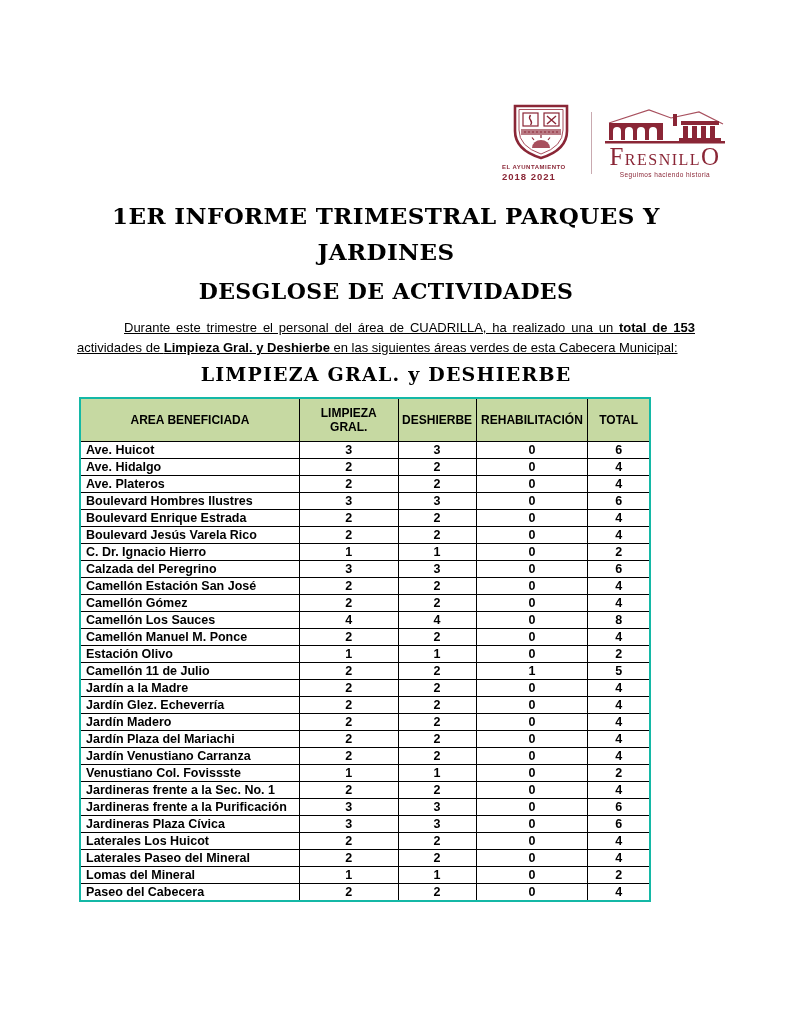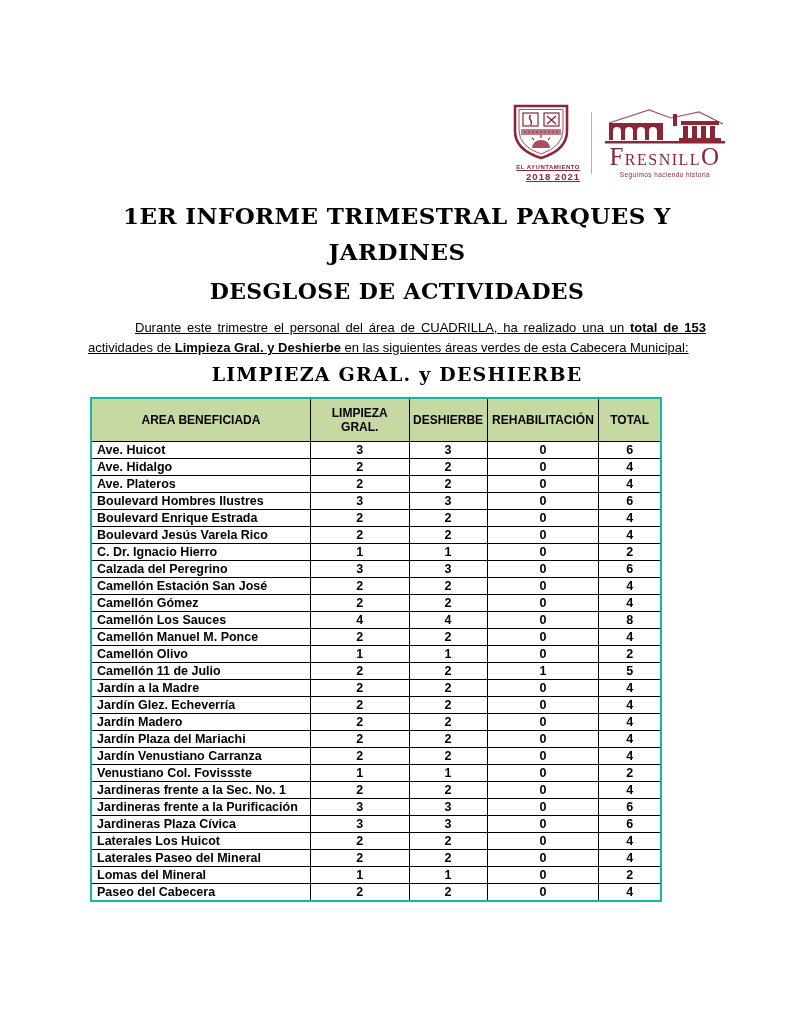--- a/index.html
+++ b/index.html
@@ -15,35 +15,35 @@
     overflow:hidden;
     font-family:"Liberation Sans",sans-serif;
     color:#000;
   }
 
   
   .header-logos{
     position:absolute;top:104px;left:502px;
     display:flex;align-items:center;gap:11px;
   }
-  .crest-block{width:78px;text-align:right;color:var(--accent);text-decoration:underline;}
+  .crest-block{width:78px;text-align:left;color:var(--accent);}
   .crest-caption{font-size:6px;letter-spacing:.5px;line-height:7px;margin-top:2px;font-weight:700;}
   .crest-years{font-size:9.5px;font-weight:700;letter-spacing:1px;line-height:11px;}
   .logo-divider{width:1px;height:62px;background:#c9aab0;}
   .fresnillo-block{width:124px;text-align:center;color:var(--accent);}
   .fresnillo-word{
     font-family:Liberation Serif, serif;
     line-height:20px;white-space:nowrap;letter-spacing:1.5px;
   }
   .fresnillo-word .cap{font-size:25px;}
   .fresnillo-word .mid{font-size:16px;}
   .fresnillo-tagline{font-size:6.5px;letter-spacing:.4px;line-height:8px;margin-top:1px;}
 
   
-  .main{position:absolute;top:198px;left:88px;width:618px;}
+  .main{position:absolute;top:198px;left:77px;width:618px;}
   .doc-title{
     margin:0;text-align:center;
     font-family:"DejaVu Serif",serif;
     font-weight:700;font-size:23px;line-height:36px;letter-spacing:.4px;
   }
   .doc-subtitle{
     margin:6px 0 0 0;text-align:center;
     font-family:"DejaVu Serif",serif;
     font-weight:700;font-size:22px;line-height:30px;letter-spacing:.4px;
   }
@@ -239,21 +239,21 @@
             <td class="num">8</td>
           </tr>
           <tr>
             <td class="area">Camellón Manuel M. Ponce</td>
             <td class="num">2</td>
             <td class="num">2</td>
             <td class="num">0</td>
             <td class="num">4</td>
           </tr>
           <tr>
-            <td class="area">Camellón Olivo</td>
+            <td class="area">Estación Olivo</td>
             <td class="num">1</td>
             <td class="num">1</td>
             <td class="num">0</td>
             <td class="num">2</td>
           </tr>
           <tr>
             <td class="area">Camellón 11 de Julio</td>
             <td class="num">2</td>
             <td class="num">2</td>
             <td class="num">1</td>

